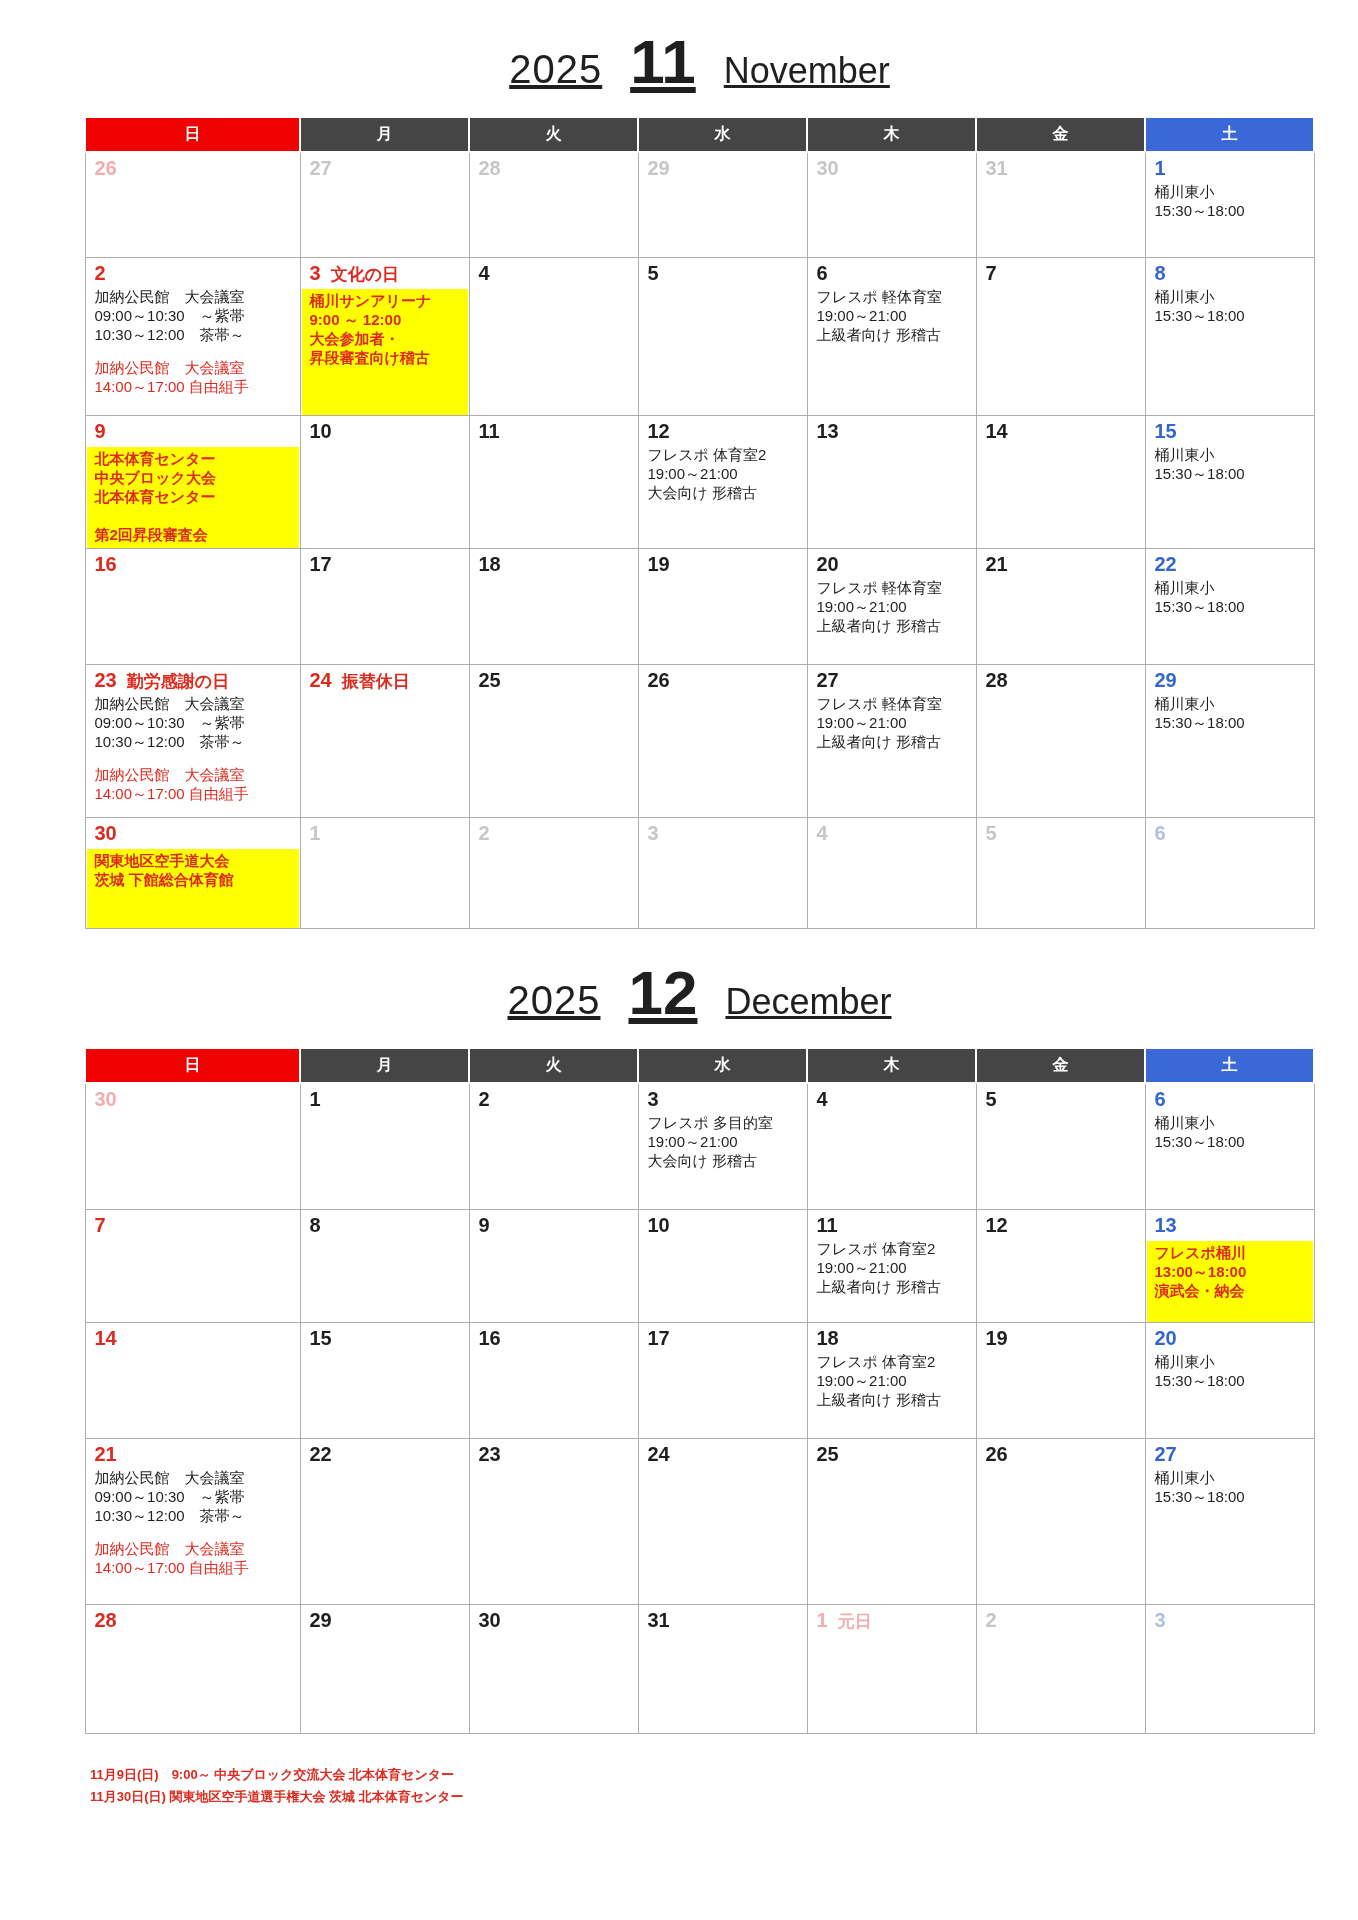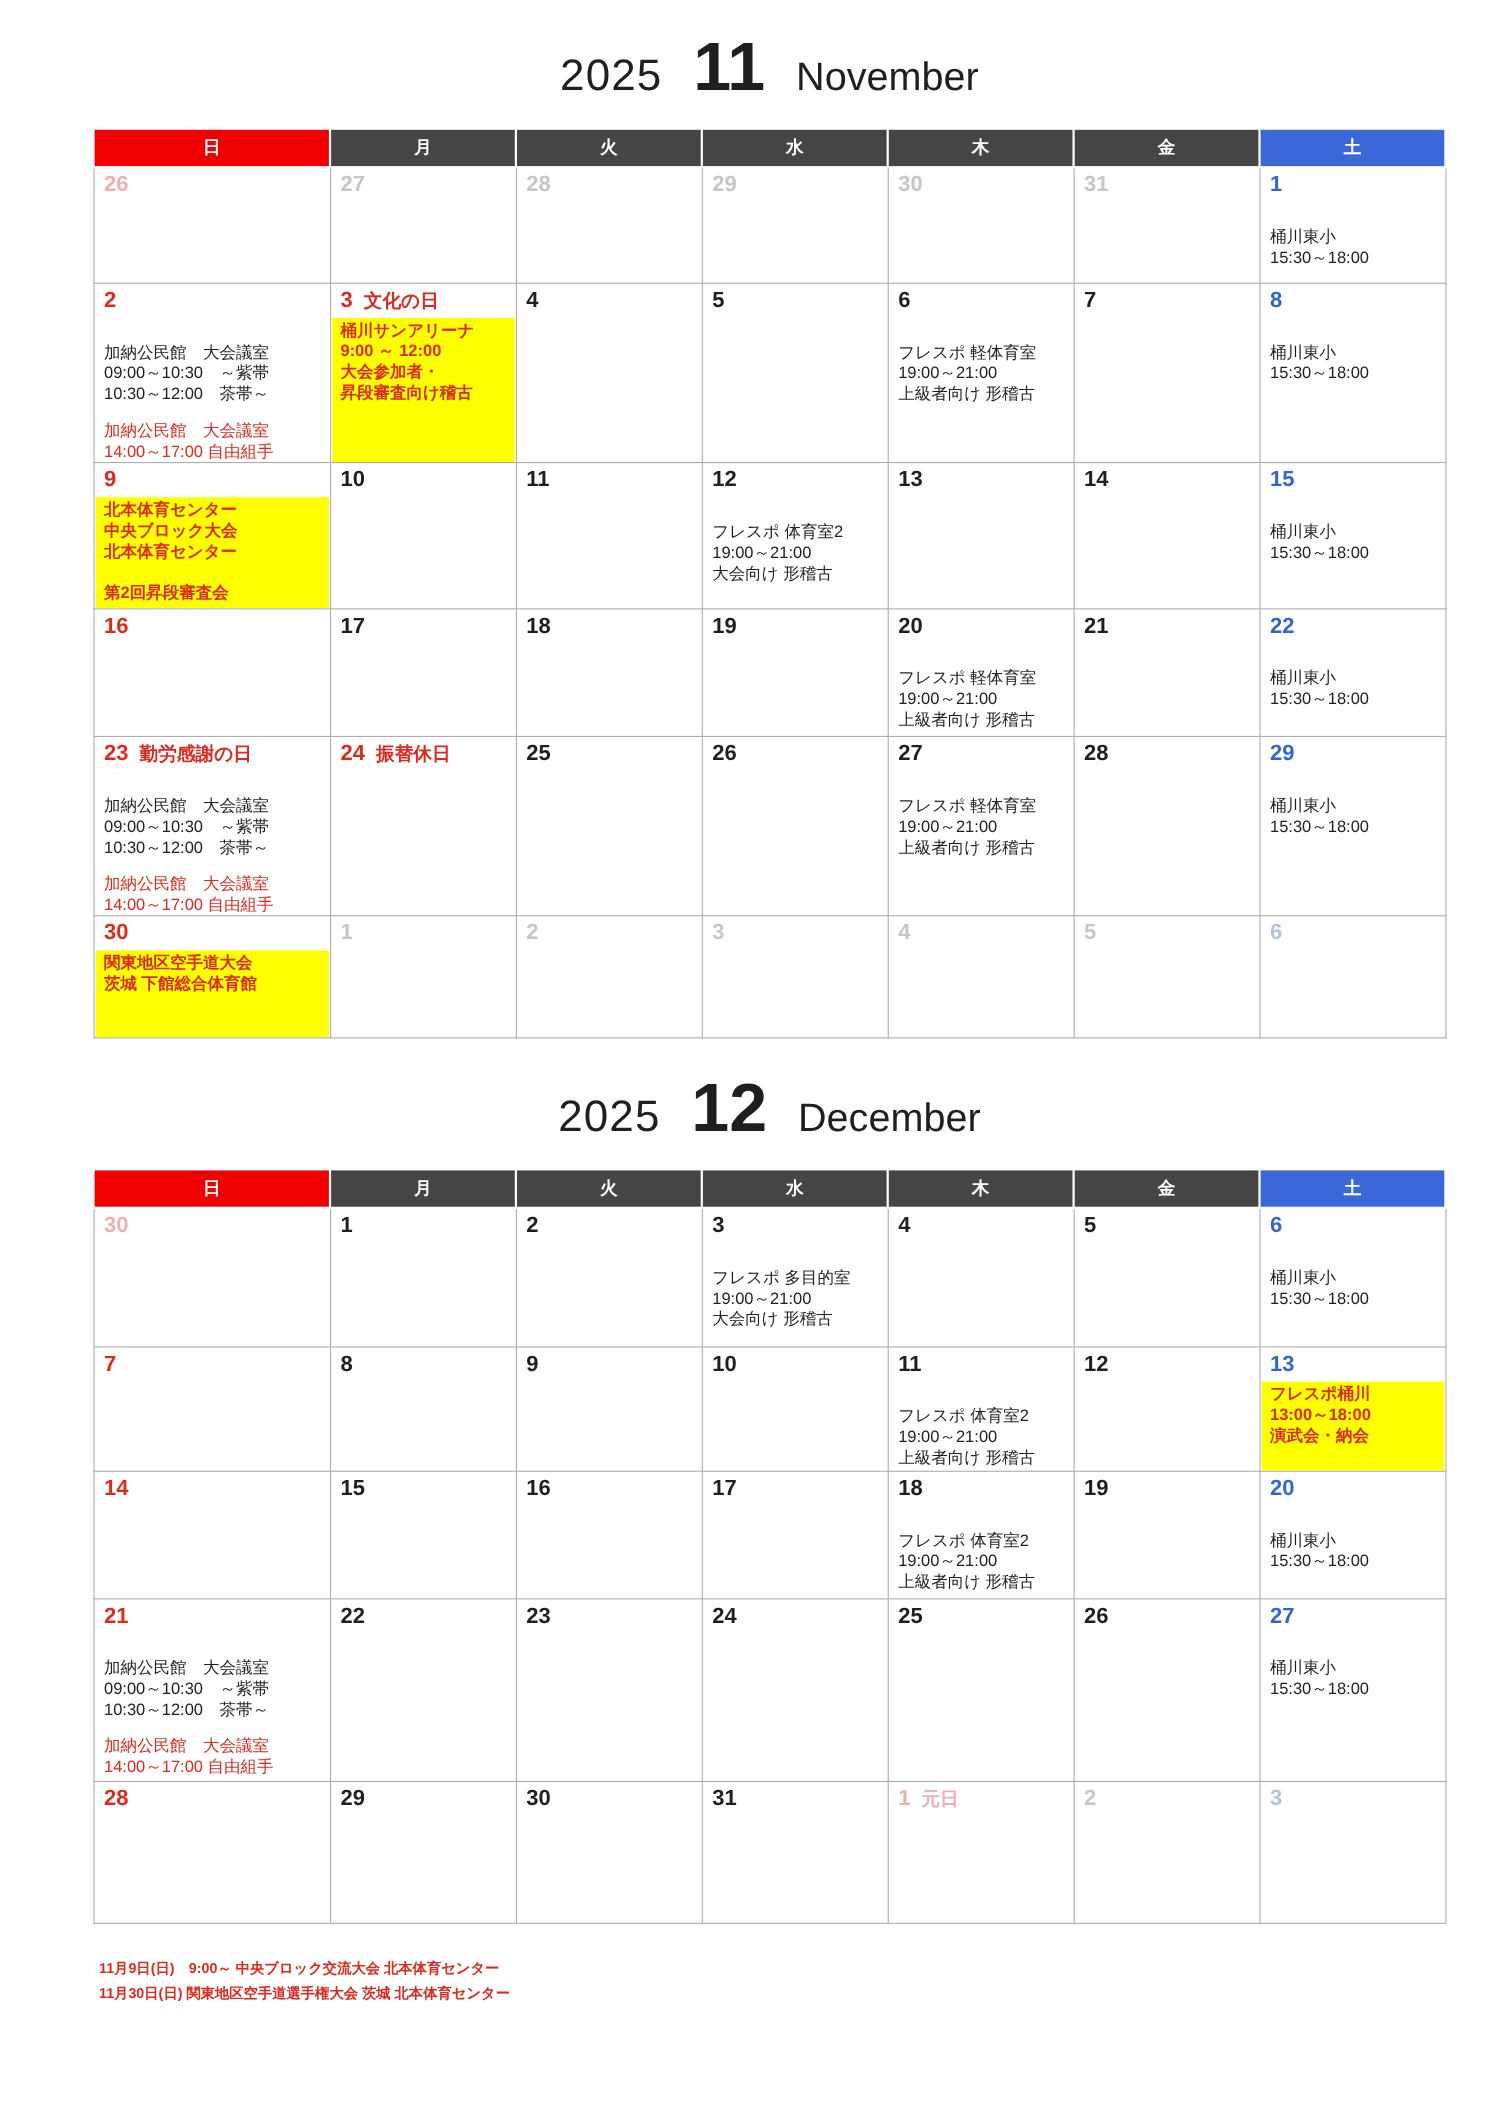--- a/index.html
+++ b/index.html
@@ -3,21 +3,21 @@
 <meta charset="utf-8">
 <style>
   html,body{margin:0;padding:0;background:#fff;}
   body{
     width:1358px;height:1920px;overflow:hidden;
     font-family:"Liberation Sans","DejaVu Sans",sans-serif;
     color:#1f1f1f;
   }
   .title-row{
     width:1231px;margin:26px 0 0 84px;height:76px;
-    display:flex;align-items:baseline;justify-content:center;gap:28px;
+    display:flex;align-items:baseline;justify-content:center;gap:28px;text-decoration:underline;
   }
   .t-year{font-size:40px;letter-spacing:1px;}
   .t-num{font-size:62px;font-weight:bold;}
   .t-name{font-size:36px;}
   table.cal{
     border-collapse:collapse;table-layout:fixed;
     width:1231px;margin:14px 0 0 84px;
   }
   col.first{width:215px;}
   .cal th{
@@ -34,21 +34,21 @@
   .numline{padding:3px 0 0 9px;line-height:24px;flex:0 0 auto;}
   .num{font-size:20px;font-weight:bold;}
   .day.sun .num,.day.hol .num{color:var(--red);}
   .day.wk  .num{color:var(--black);}
   .day.sat .num{color:var(--blue);}
   .day.out .num{color:var(--gray);}
   .day.out-sun .num{color:var(--pink);}
   .day.out-sat .num{color:var(--paleblue);}
   .hlabel{font-size:17px;font-weight:bold;color:var(--red);margin-left:10px;}
   .day.out-sun .hlabel{color:var(--pink);}
-  .blk{font-size:15px;line-height:19px;padding-left:9px;margin-top:24px;flex:0 0 auto;}
+  .blk{font-size:15px;line-height:19px;padding-left:9px;margin-top:0;flex:0 0 auto;}
   .blk + .blk{margin-top:14px;}
   .cellwrap:has(.blk + .blk) .blk:first-of-type{margin-top:3px;}
   .blk.black{color:var(--black);}
   .blk.red{color:var(--red);}
   .blk.yellow{
     background:var(--yellow);color:var(--red);font-weight:bold;
     margin:2px 1px 0 1px;padding:2px 2px 4px 8px;flex:1 0 auto;
   }
   
   #cal-0 tbody tr:nth-child(1) td{height:104px;}

